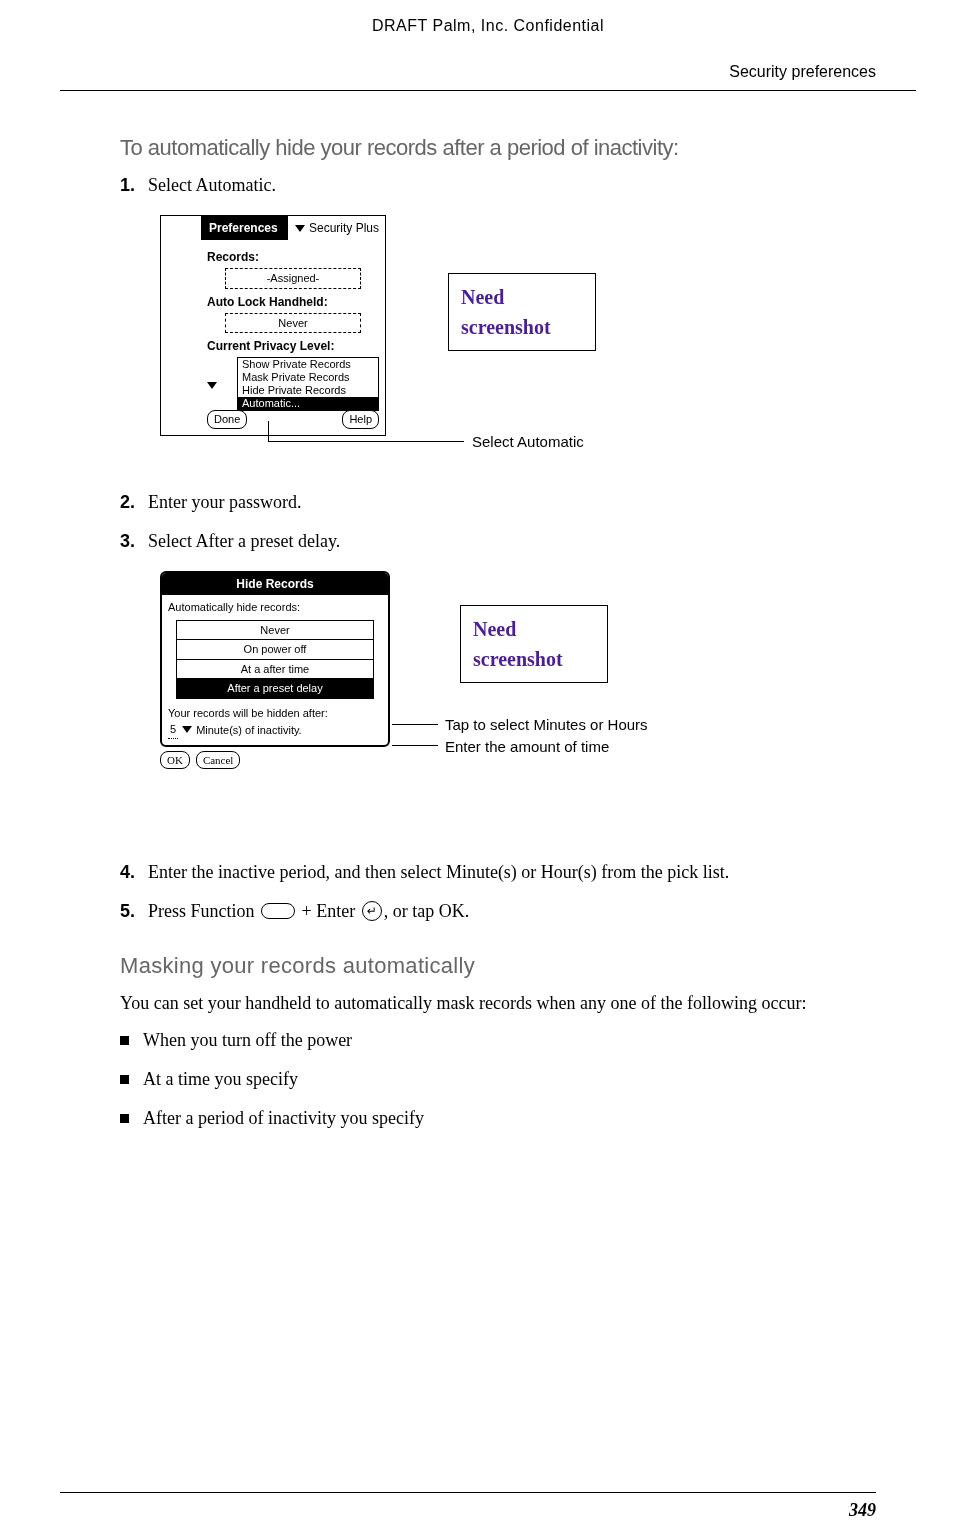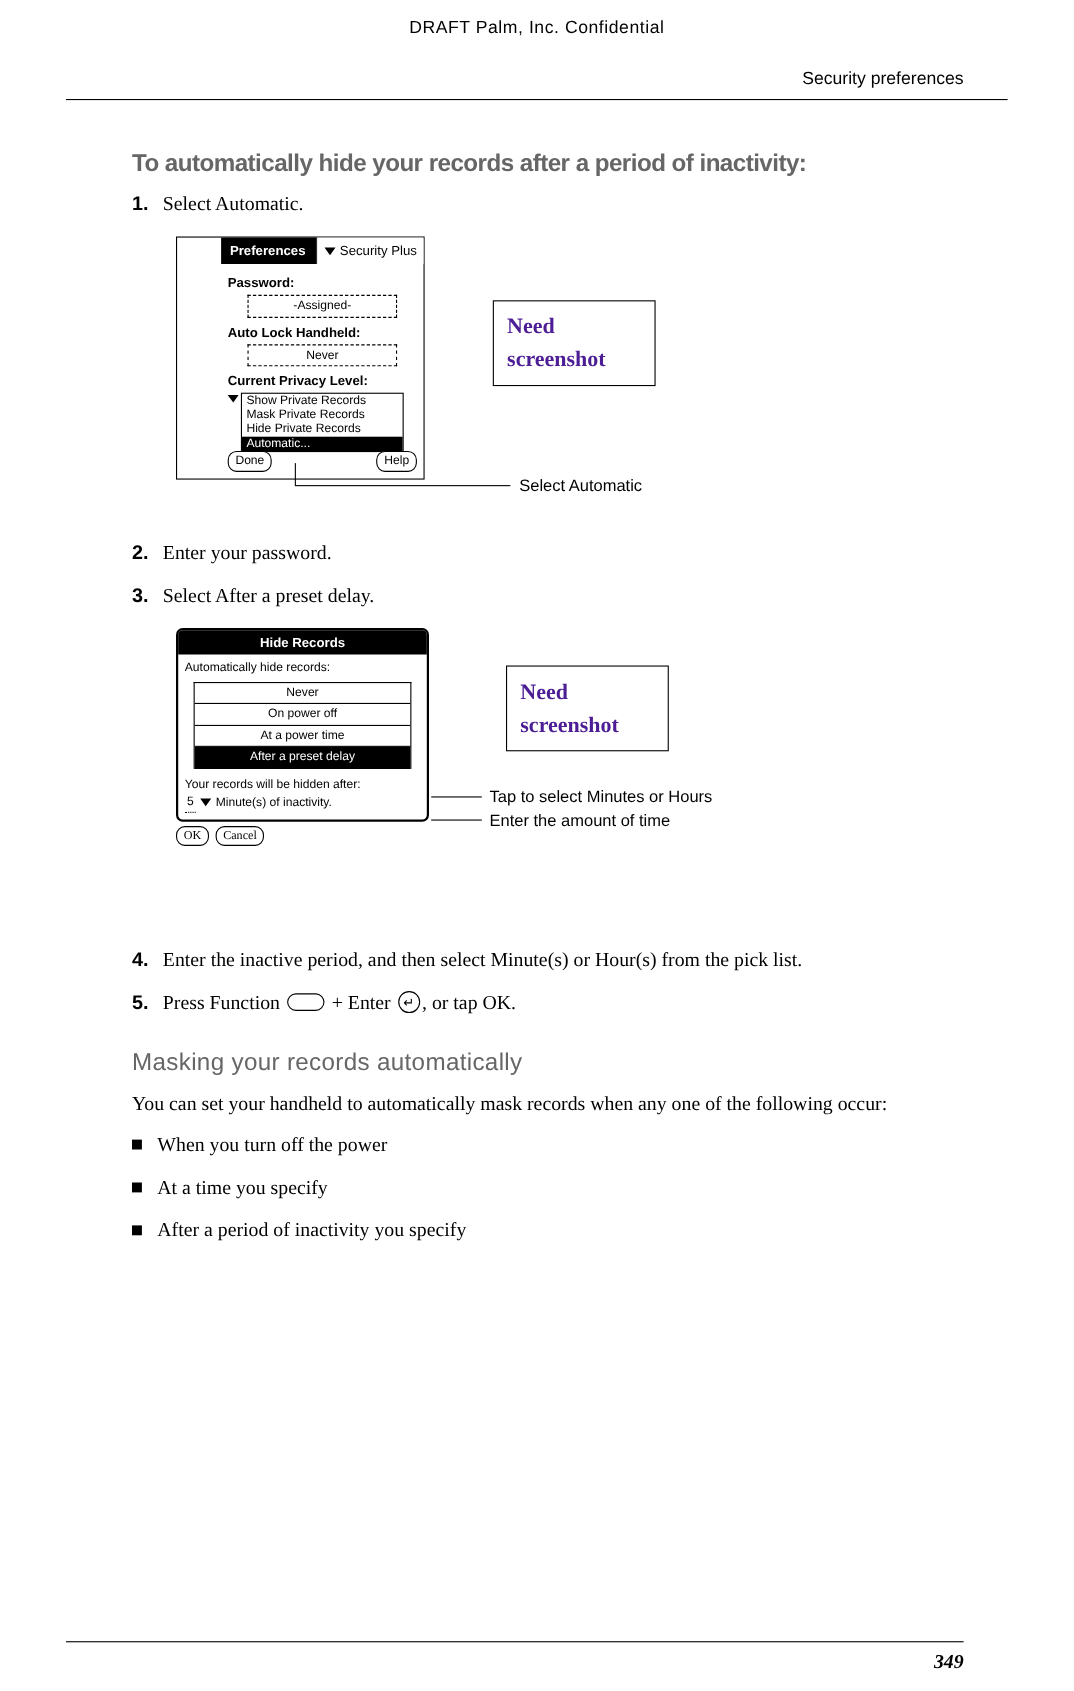--- a/index.html
+++ b/index.html
@@ -29,21 +29,21 @@
     .content { padding: 40px 100px 0 120px; }
     .section-title {
       font-family: Arial, Helvetica, sans-serif;
       font-weight: 400;
       color: #666;
       font-size: 22px;
       letter-spacing: 0.3px;
       margin-bottom: 8px;
       font-stretch: condensed;
     }
-    .section-title.condensed { letter-spacing: -0.5px; font-weight: bold; }
+    .section-title.condensed { letter-spacing: -0.5px; }
     ol.steps { list-style: none; padding: 0; }
     ol.steps > li { display: flex; margin-bottom: 12px; }
     .step-num { font-weight: bold; font-family: Arial, Helvetica, sans-serif; min-width: 28px; }
     .step-body { flex: 1; }
 
     
     .palm-screen {
       width: 226px;
       background: #fff;
       border: 1px solid #000;
@@ -57,21 +57,21 @@
     .palm-body { padding: 4px 6px 6px; }
     .palm-label { font-weight: bold; margin-top: 4px; filter: blur(0.5px); }
     .palm-dashed-box {
       border: 1px dashed #000;
       text-align: center;
       margin: 2px 18px 4px;
       padding: 1px 0;
       font-size: 11px;
       filter: blur(0.5px);
     }
-    .palm-priv-row { display: flex; align-items: flex-start; gap: 2px; margin-top: 2px; }
+    .palm-priv-row { display: flex; align-items: center; gap: 20px; margin-top: 2px; }
     .palm-priv-list { border: 1px solid #000; width: 148px; filter: blur(0.4px); }
     .palm-priv-item { padding: 0 4px; font-size: 11px; line-height: 13px; }
     .palm-priv-item.inv { background: #000; color: #fff; }
     .palm-bottom-row { display:flex; justify-content:space-between; margin-top: -1px; }
     .palm-btn { border:1px solid #000; border-radius: 8px; padding: 0 6px; font-size: 11px; filter: blur(0.4px); background:#fff; }
 
     
     .hide-screen {
       width: 230px;
       border: 2px solid #000;
@@ -155,21 +155,21 @@
   <div class="fig1-wrap">
     <div class="palm-screen fig1-screen">
       <div class="palm-titlebar">
         <div class="palm-title-left">Preferences</div>
         <div class="palm-title-right">
           <span class="tri-down"></span>
           <span>Security Plus</span>
         </div>
       </div>
       <div class="palm-body">
-        <div class="palm-label">Password:</div>
+        <div class="palm-label">Records:</div>
         <div class="palm-dashed-box">-Assigned-</div>
         <div class="palm-label">Auto Lock Handheld:</div>
         <div class="palm-dashed-box">Never</div>
         <div class="palm-label">Current Privacy Level:</div>
         <div class="palm-priv-row">
           <span class="tri-down" style="margin-top:2px"></span>
           <div class="palm-priv-list">
             <div class="palm-priv-item">Show Private Records</div>
             <div class="palm-priv-item">Mask Private Records</div>
             <div class="palm-priv-item">Hide Private Records</div>
@@ -200,21 +200,21 @@
   </ol>
 
   <div class="fig2-wrap">
     <div class="hide-outer fig2-screen">
       <div class="hide-screen">
         <div class="hide-title">Hide Records</div>
         <div class="hide-sub">Automatically hide records:</div>
         <div class="hide-opts">
           <div class="hide-opt">Never</div>
           <div class="hide-opt">On power off</div>
-          <div class="hide-opt">At a power time</div>
+          <div class="hide-opt">At a after time</div>
           <div class="hide-opt inv">After a preset delay</div>
         </div>
         <div class="hide-after">Your records will be hidden after:</div>
         <div class="hide-input-row">
           <span class="dotted-under">5</span>
           <span class="tri-down"></span>
           <span>Minute(s) of inactivity.</span>
         </div>
       </div>
       <div class="hide-ok-row-outer">

